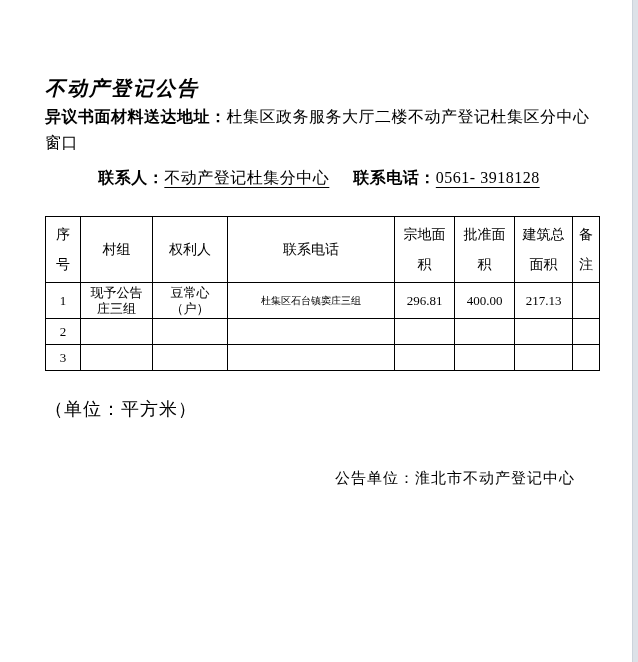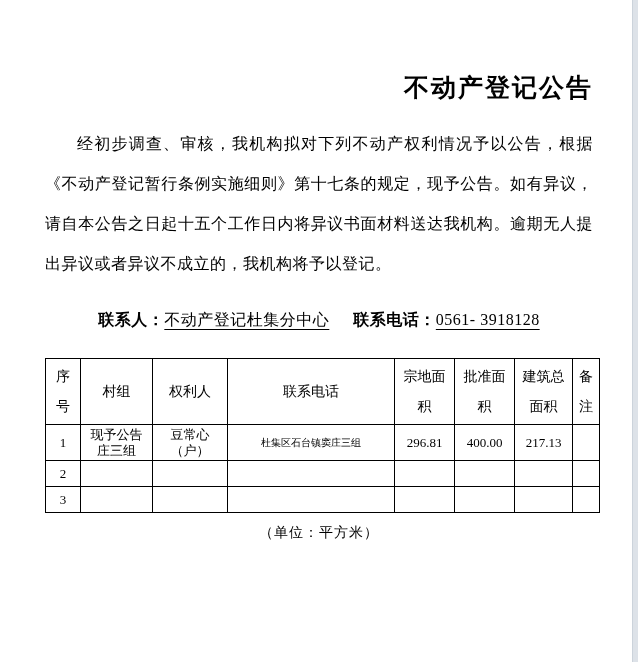--- a/index.html
+++ b/index.html
@@ -18,43 +18,44 @@
     position: absolute;
     top: 0; right: 0;
     width: 6px; height: 662px;
     background: #dde2e8;
     border-left: 1px solid #ccd3db;
   }
   .content {
     padding: 74px 45px 0 45px;
   }
   .doc-title {
-    text-align: right;
-    font-size: 25px;
+    text-align: left;
+    font-size: 20px;
     font-weight: bold;
     line-height: 28px;
     letter-spacing: 2px;
+    font-style: italic;
   }
   .body-paragraph {
     margin-top: 22px;
     font-size: 16px;
     line-height: 40px;
     text-align: justify;
     text-indent: 2em;
     letter-spacing: 0.5px;
   }
   .address-line {
     font-size: 16px;
     line-height: 26px;
     margin-top: 2px;
     letter-spacing: 0.5px;
   }
   .bold { font-weight: bold; }
   .contact-line {
-    margin-top: 24px;
+    margin-top: 10px;
     font-size: 16px;
     line-height: 24px;
     text-align: center;
     letter-spacing: 0.5px;
   }
   .underlined {
     text-decoration: underline;
     text-underline-offset: 4px;
   }
   .contact-gap { display: inline-block; width: 24px; }
@@ -75,44 +76,43 @@
   .announce-table th {
     font-weight: normal;
     font-size: 14px;
     line-height: 30px;
     height: 66px;
   }
   .row-data td { height: 36px; font-size: 13px; line-height: 16px; }
   .row-data td.seat-cell { font-size: 10px; }
   .row-empty td { height: 26px; font-size: 13px; }
   .unit-note {
-    margin-top: 11px;
-    font-size: 14px;
+    margin-top: 26px;
+    font-size: 18px;
     letter-spacing: 1px;
-    text-align: center;
   }
   .issuer-line {
     margin-top: 48px;
     font-size: 15px;
     text-align: right;
     padding-right: 18px;
     letter-spacing: 1px;
   }
 </style>
 </head>
 <body>
 
 <div class="page">
 
   <div class="content">
 
     <h1 class="doc-title">不动产登记公告</h1>
 
-    <p class="body-paragraph">经初步调查、审核，我机构拟对下列不动产权利情况予以公告，根据《不动产登记暂行条例实施细则》第十七条的规定，现予公告。如有异议，请自本公告之日起十五个工作日内将异议书面材料送达我机构。逾期无人提出异议或者异议不成立的，我机构将予以登记。</p>
 
+    <p class="address-line"><span class="bold">异议书面材料送达地址：</span><span>杜集区政务服务大厅二楼不动产登记杜集区分中心窗口</span></p>
 
     <p class="contact-line"><span class="bold">联系人：</span><span class="underlined">不动产登记杜集分中心</span><span class="contact-gap"></span><span class="bold">联系电话：</span><span class="underlined">0561- 3918128</span></p>
 
     <table class="announce-table">
       <colgroup>
         <col style="width:35px">
           <col style="width:72px">
           <col style="width:75px">
           <col style="width:167px">
         <col style="width:60px">
@@ -168,18 +168,19 @@
           <td></td>
           <td></td>
           <td></td>
           <td></td>
         </tr>
       </tbody>
     </table>
 
     <p class="unit-note">（单位：平方米）</p>
 
+    <p class="issuer-line">公告单位：淮北市不动产登记中心</p>
 
   </div>
 
   <div class="scrollbar-track"></div>
 
 </div>
 
 </body></html>

